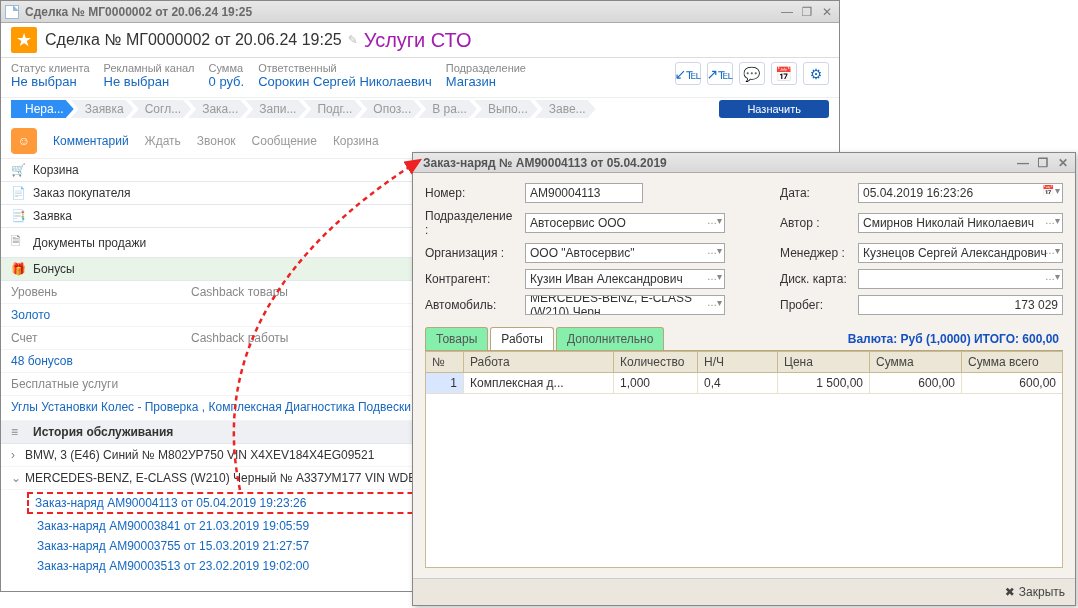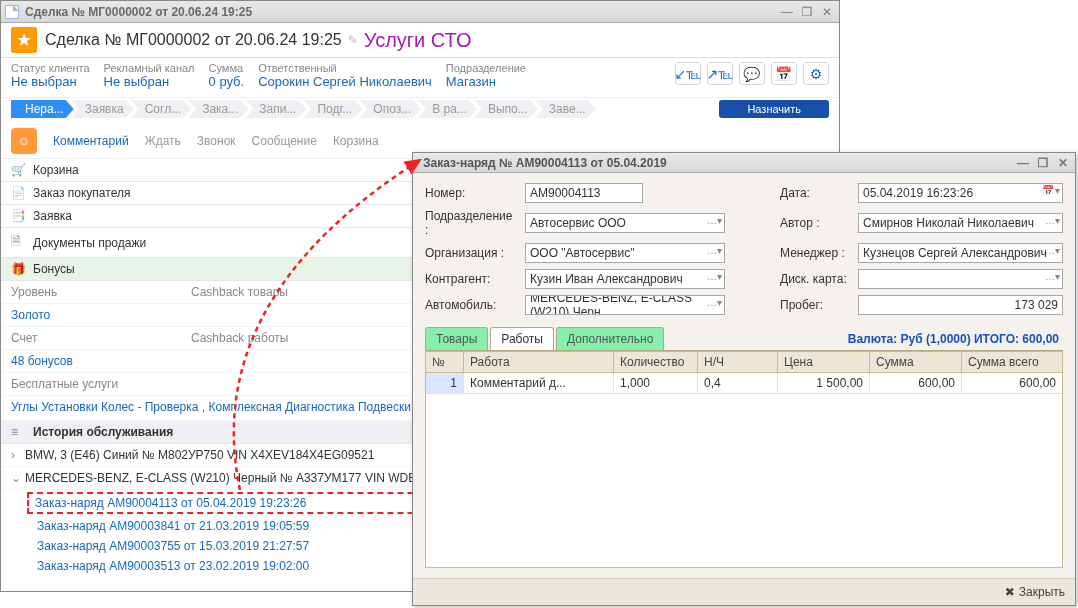--- a/index.html
+++ b/index.html
@@ -341,21 +341,21 @@
         <div class="gh n">№</div>
         <div class="gh work">Работа</div>
         <div class="gh q">Количество</div>
         <div class="gh nh">Н/Ч</div>
         <div class="gh price">Цена</div>
         <div class="gh sum">Сумма</div>
         <div class="gh tot">Сумма всего</div>
       </div>
       <div class="grow">
         <div class="gc n">1</div>
-        <div class="gc work">Комментарий д...</div>
+        <div class="gc work">Комплексная д...</div>
         <div class="gc q">1,000</div>
         <div class="gc nh">0,4</div>
         <div class="gc price">1 500,00</div>
         <div class="gc sum">600,00</div>
         <div class="gc tot">600,00</div>
       </div>
     </div>
   </div>
 
   <div class="child-footer">

